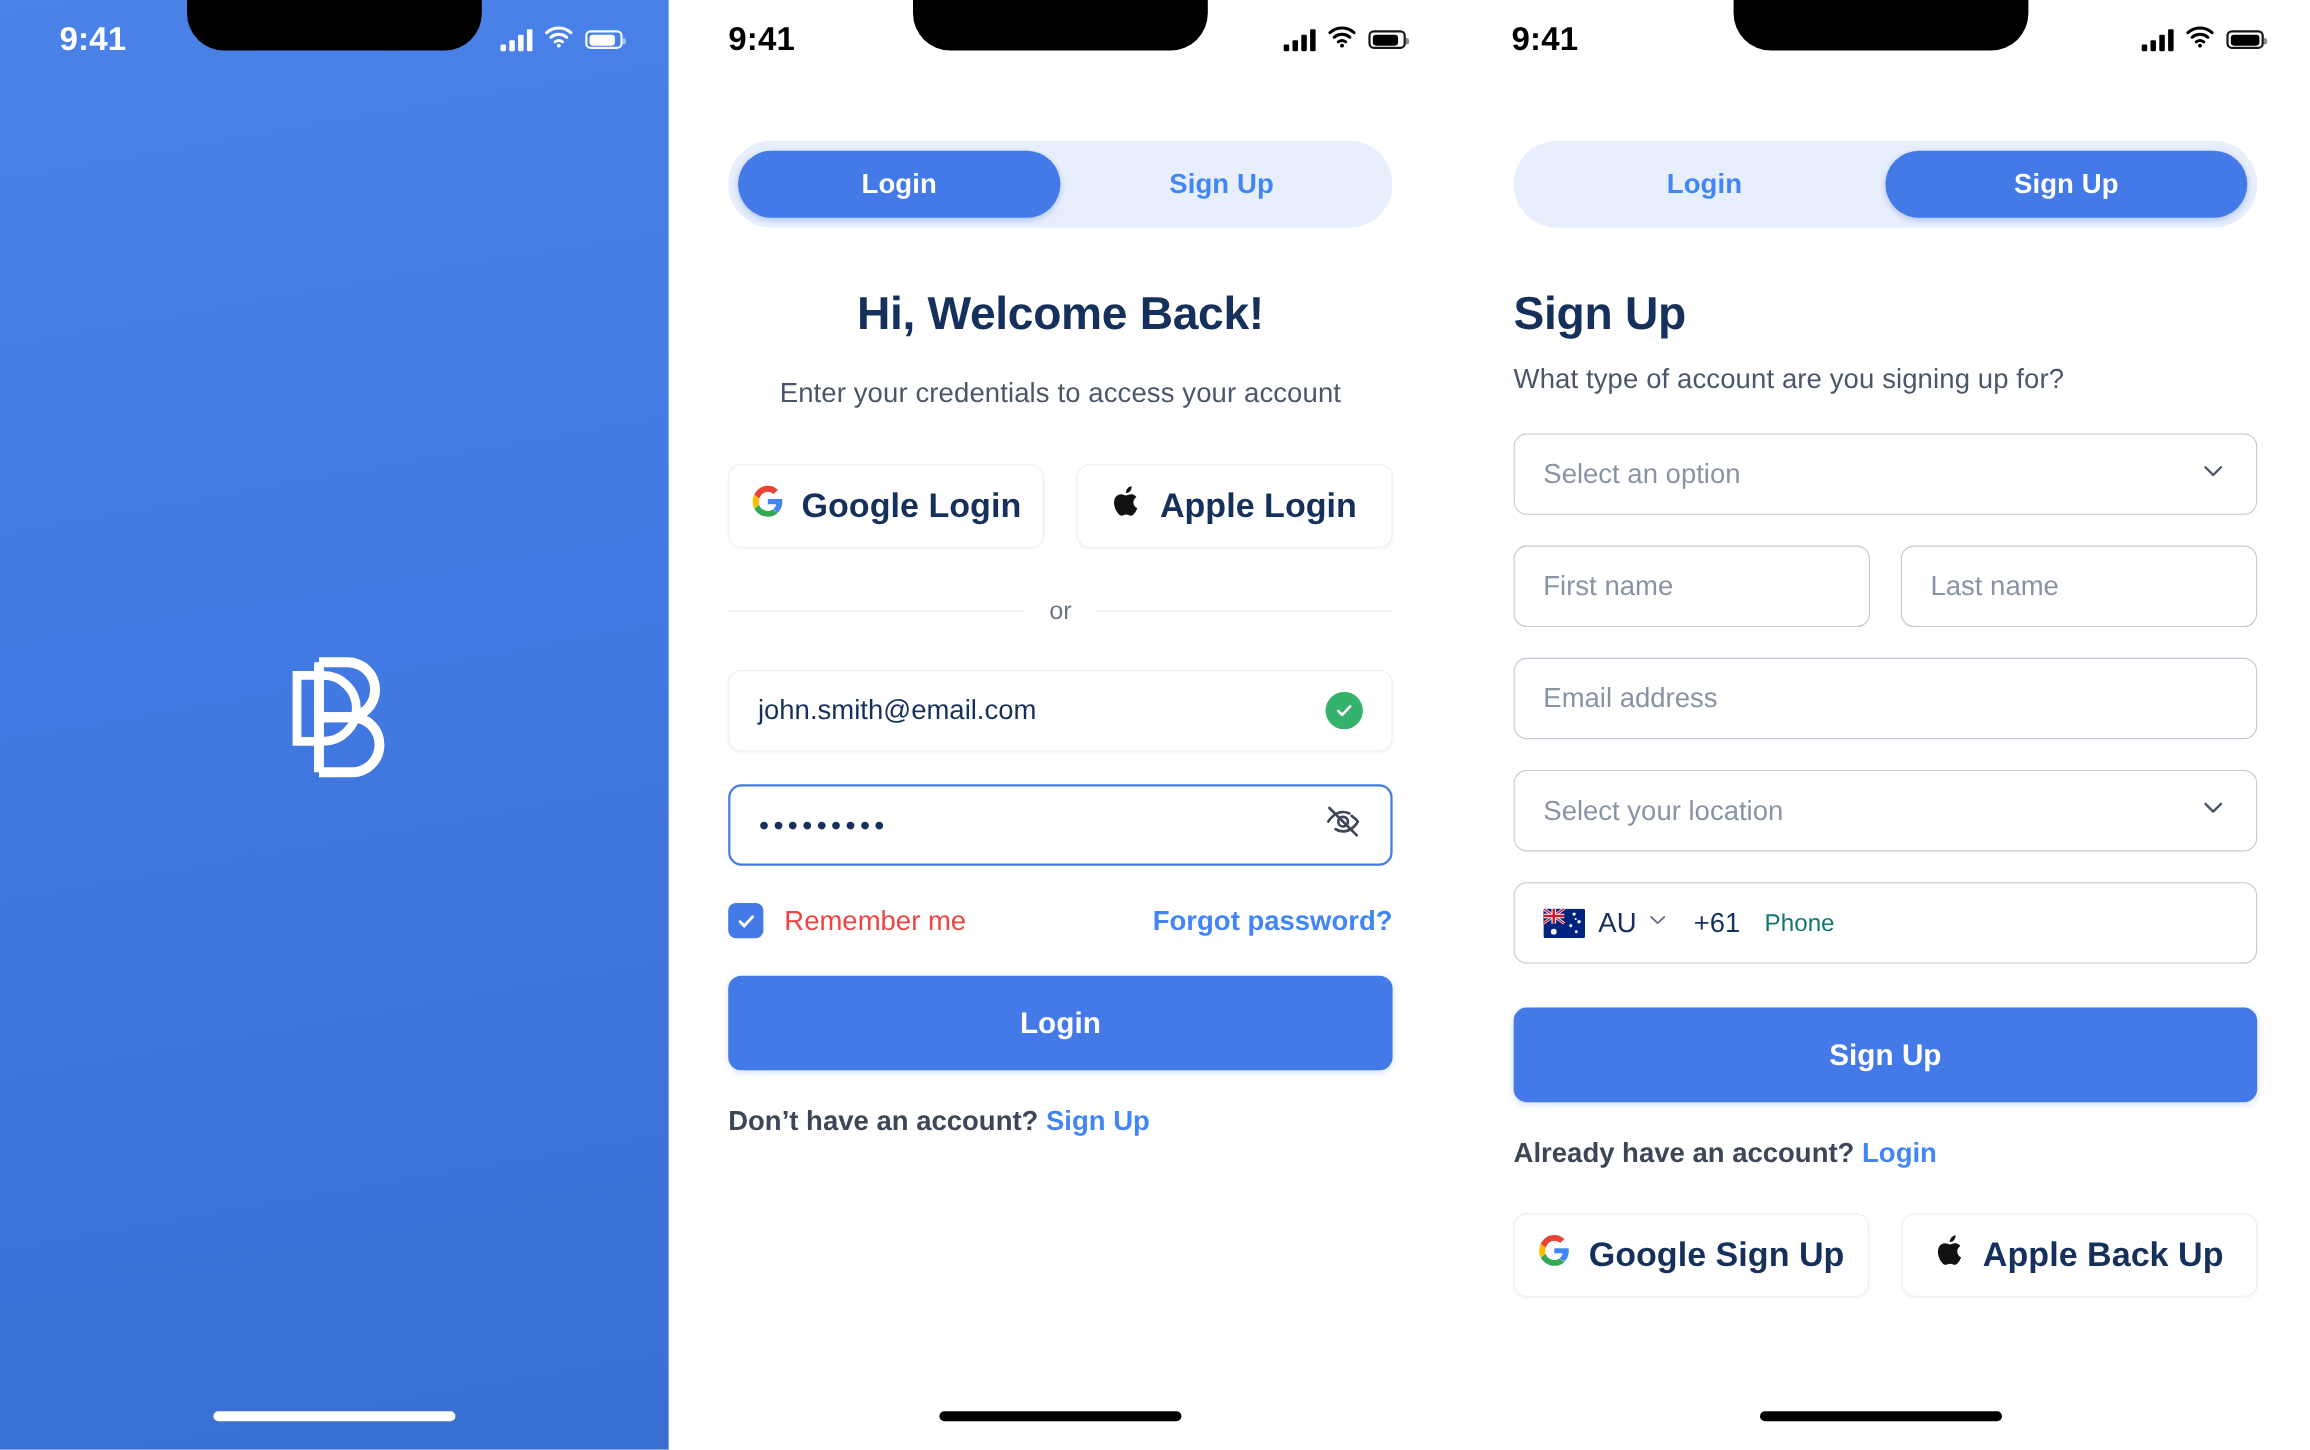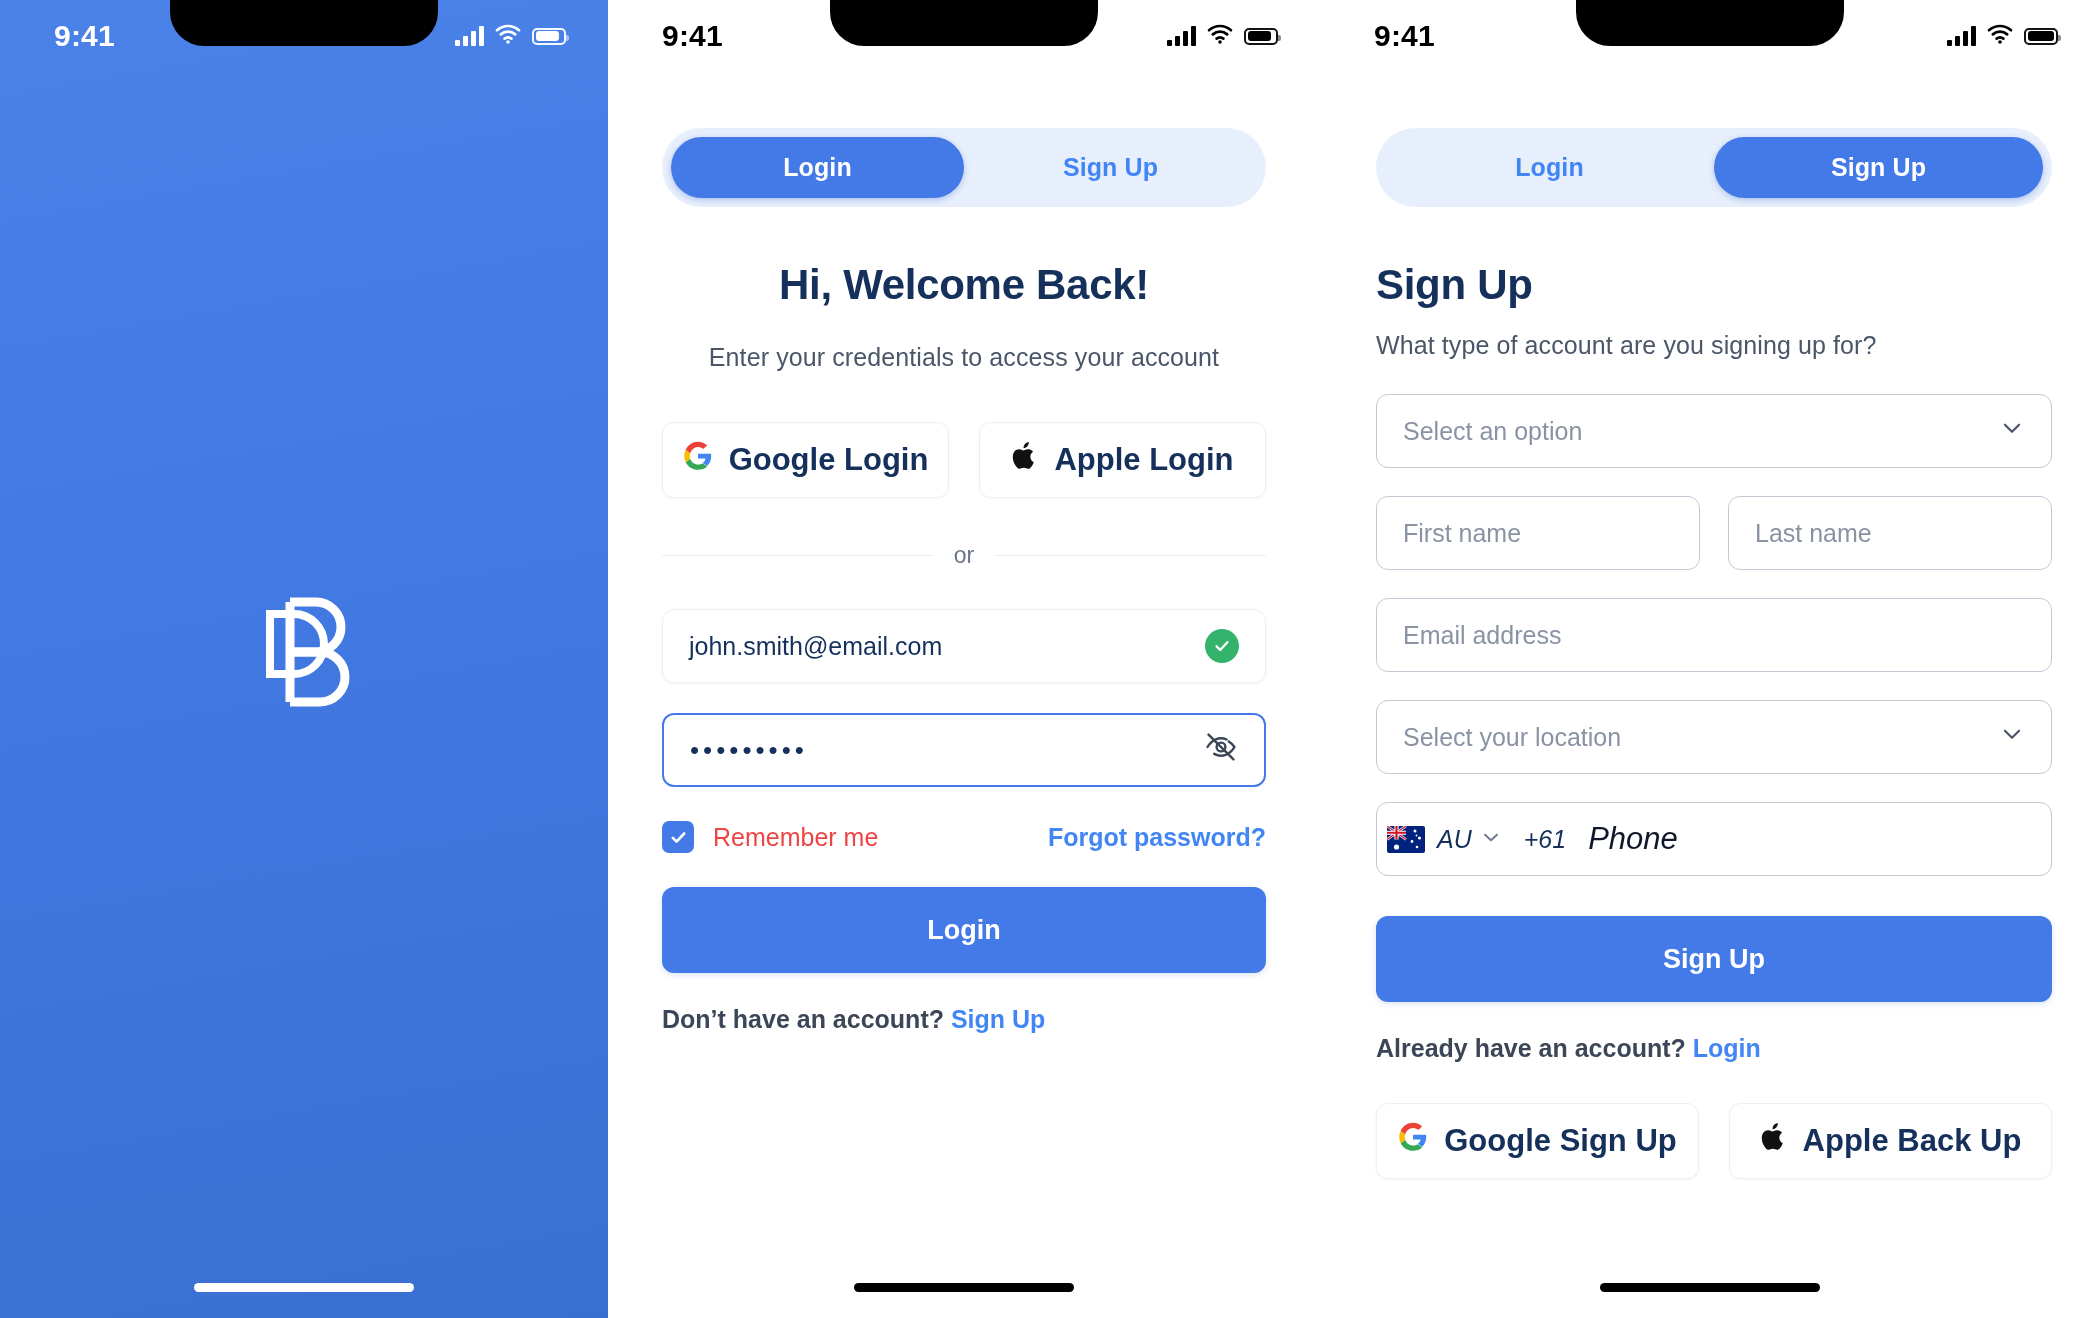--- a/index.html
+++ b/index.html
@@ -284,31 +284,31 @@
   }
 
   .foot-text { font-size: 25px; color: #3c4657; font-weight: bold; }
   .foot-text .link { font-weight: bold; }
 
   
   .h1-left { text-align: left; }
   .name-row { display: flex; gap: 28px; }
   .name-row .field { flex: 1; }
 
-  .phone-field { padding-left: 10px; gap: 0; font-style: italic; }
+  .phone-field { padding-left: 26px; gap: 0; }
   .flag {
     width: 38px; height: 27px;
     flex: none;
     border-radius: 2px;
     overflow: hidden;
     margin-right: 12px;
   }
   .cc-code { color: #16305c; font-size: 25px; margin-right: 8px; }
   .dial { color: #16305c; font-size: 25px; margin-left: 22px; margin-right: 22px; font-weight: normal;}
-  .phone-ph { color: #0f172a; font-size: 31px; }
+  .phone-ph { color: #0f766e; font-size: 22px; }
   .mini-chev { flex: none; cursor: pointer; }
 </style>
 </head>
 <body>
 
 <div class="stage">
 
   <div class="screen screen-splash">
     <div class="statusbar sb-light">
       <div class="notch"></div>

